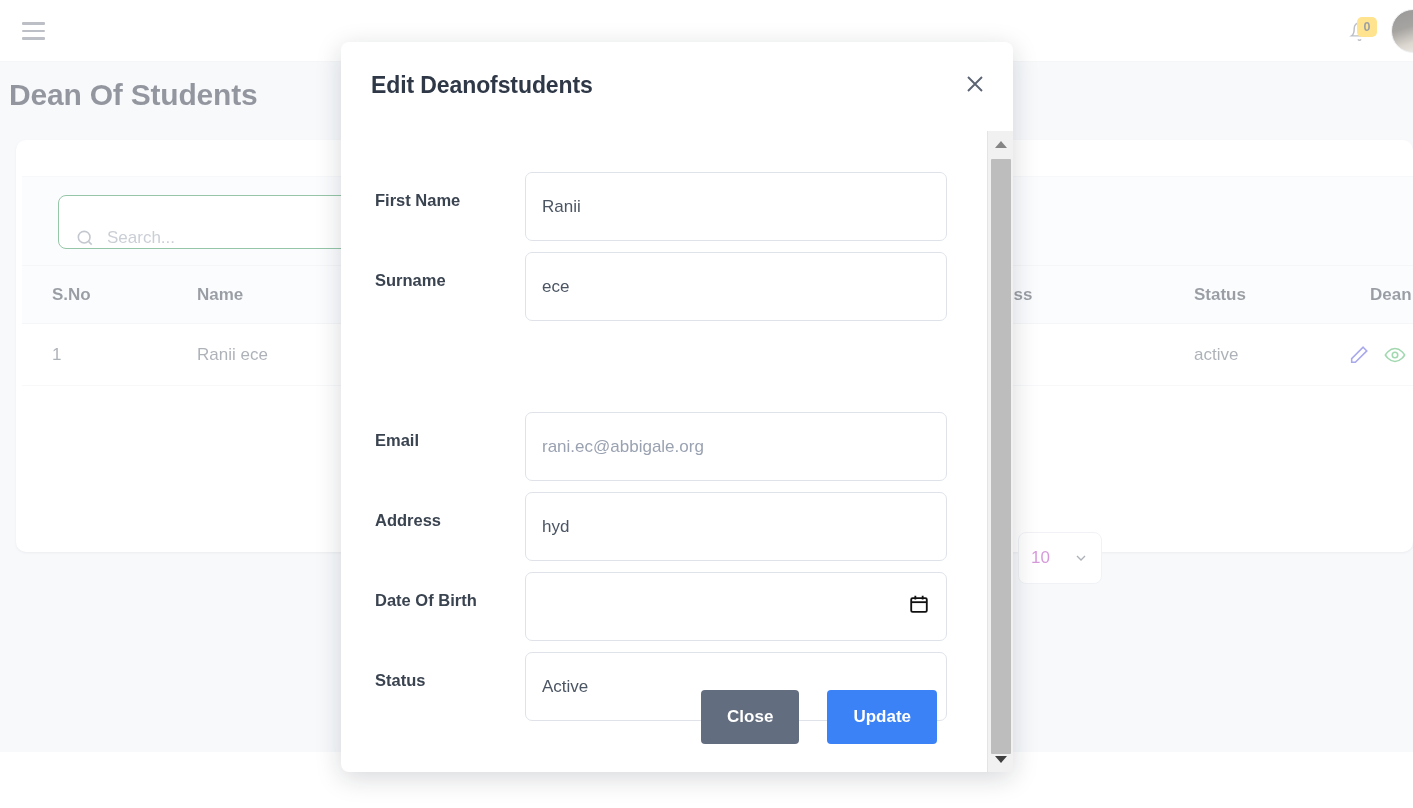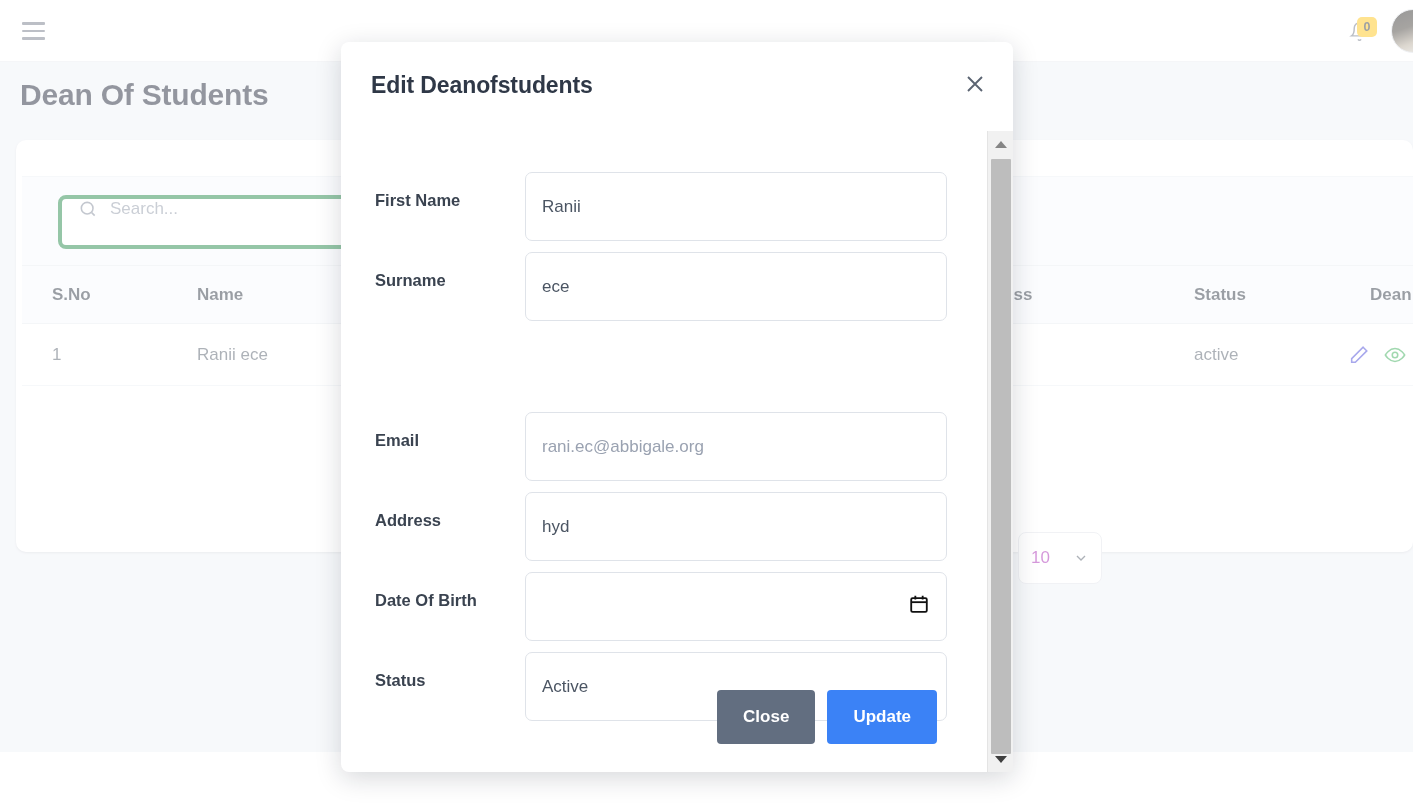--- a/index.html
+++ b/index.html
@@ -40,37 +40,37 @@
     background: linear-gradient(160deg,#1c1c1c 0%, #3b3630 40%, #b0a594 70%, #e6e2dc 100%);
     border: 1px solid #d9dde3;
   }
 
   
   .page {
     position: absolute; left: 0; top: 62px; width: 1413px; height: 690px;
     background: #eef1f6;
   }
   .page-title {
-    position: absolute; left: 20px; top: 16px;
+    position: absolute; left: 9px; top: 16px;
     font-size: 30px; font-weight: 600; color: #11182a;
     letter-spacing: -0.2px;
   }
   .card {
     position: absolute; left: 16px; top: 78px; width: 1397px; height: 412px;
     background: #ffffff; border-radius: 10px;
     box-shadow: 0 1px 3px rgba(16,24,40,0.08), 0 1px 2px rgba(16,24,40,0.04);
   }
   .toolbar {
     position: absolute; left: 22px; top: 114px; right: 0; height: 90px;
     background: #f7f9fc; border-top: 1px solid #eceff4; border-bottom: 1px solid #e6eaf0;
   }
   .search-box {
     position: absolute; left: 36px; top: 18px; width: 560px; height: 54px;
-    border: 4px solid #15803d; border-radius: 8px; background: #fff;
-    display: flex; align-items: flex-start; gap: 12px; padding: 0 16px;
+    border: 1px solid #15803d; border-radius: 8px; background: #fff;
+    display: flex; align-items: flex-end; gap: 12px; padding: 0 16px;
   }
   .search-icon { width: 20px; height: 20px; flex: 0 0 auto; color: #7b8494; }
   .search-input {
     border: none; outline: none; flex: 1; font-size: 17px;
     font-family: "Liberation Sans", sans-serif; color: #4b5563; background: transparent;
   }
   .search-input::placeholder { color: #8a93a3; }
 
   .thead {
     position: absolute; left: 22px; top: 204px; right: 0; height: 58px;
@@ -144,21 +144,21 @@
     border: none; outline: none; width: 100%; height: 100%;
     font-size: 17px; font-family: "Liberation Sans", sans-serif; color: #4b5563;
     background: transparent;
   }
   .field input::placeholder { color: #9aa2b1; }
   .cal-icon { position: absolute; right: 16px; top: 20px; width: 22px; height: 22px; color:#111; cursor:pointer; }
 
   .modal-footer {
     position: absolute; left: 0; bottom: 0; width: 672px; height: 96px;
     display: flex; align-items: center; justify-content: flex-end;
-    gap: 12px; padding: 0 76px 14px 0;
+    gap: 28px; padding: 0 76px 14px 0;
   }
   .btn {
     border: none; border-radius: 4px; cursor: pointer;
     font-family: "Liberation Sans", sans-serif; font-size: 17px; font-weight: 700;
     color: #ffffff; height: 54px; padding: 0 26px;
   }
   .btn-close { background: #626e80; }
   .btn-update { background: #3b82f6; }
 
   

